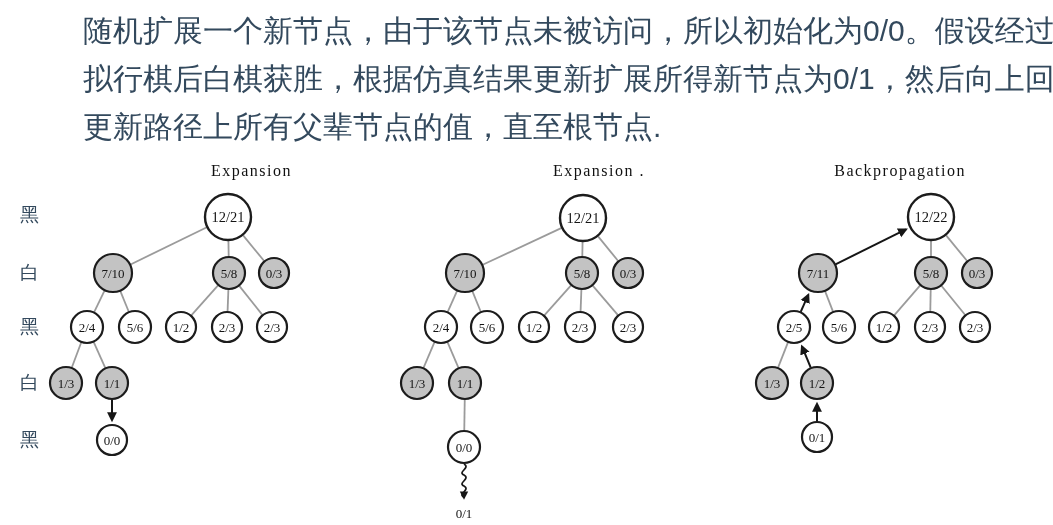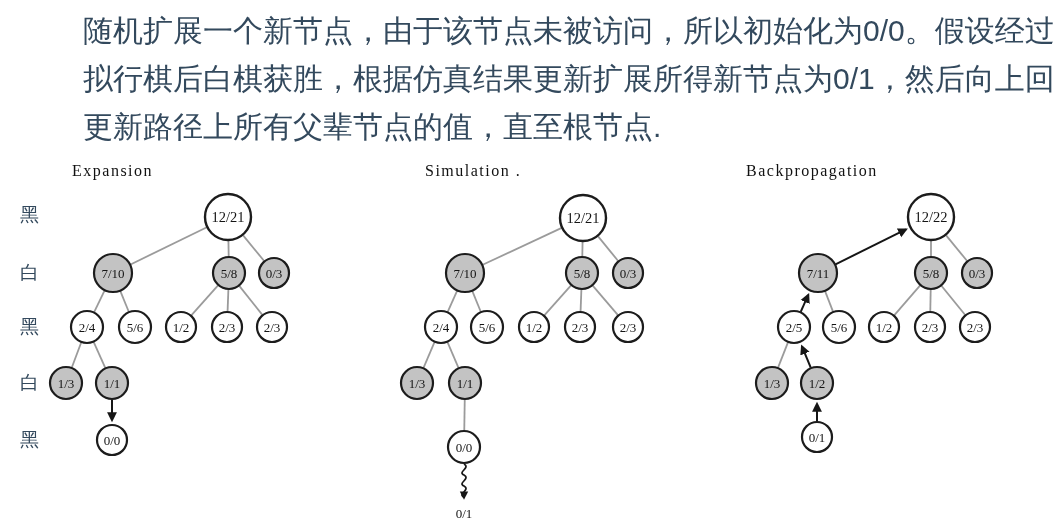--- a/index.html
+++ b/index.html
@@ -25,21 +25,21 @@
     left: 20px;
     width: 40px;
     color: #33495d;
     font-size: 19px;
     line-height: 26px;
   }
   .tree-title {
     position: absolute;
     top: 162px;
     width: 220px;
-    text-align: left;
+    text-align: right;
     font-family: "Liberation Serif", serif;
     font-size: 16px;
     letter-spacing: 1.5px;
     color: #111111;
     white-space: nowrap;
   }
   #tree-svg { position: absolute; left: 0; top: 0; }
 </style>
 </head>
 <body>
@@ -50,21 +50,21 @@
   <div>更新路径上所有父辈节点的值，直至根节点.</div>
 </div>
 
 <div class="row-label" style="top:202px">黑</div>
 <div class="row-label" style="top:260px">白</div>
 <div class="row-label" style="top:314px">黑</div>
 <div class="row-label" style="top:370px">白</div>
 <div class="row-label" style="top:427px">黑</div>
 
 <div class="tree-title" style="left:72px">Expansion</div>
-<div class="tree-title" style="left:425px">Simulation .</div>
+<div class="tree-title" style="left:425px">Expansion .</div>
 <div class="tree-title" style="left:746px">Backpropagation</div>
 
 <svg id="tree-svg" width="1053" height="525" viewBox="0 0 1053 525" aria-hidden="true">
   <defs>
     <marker id="arrowhead" viewBox="0 0 10 10" refX="7" refY="5" markerWidth="5.5" markerHeight="5.5" orient="auto-start-reverse">
       <path d="M0,0.5 L9,5 L0,9.5 z" fill="#161616"></path>
     </marker>
   </defs>
   <g id="tree-layer">
       <g>

